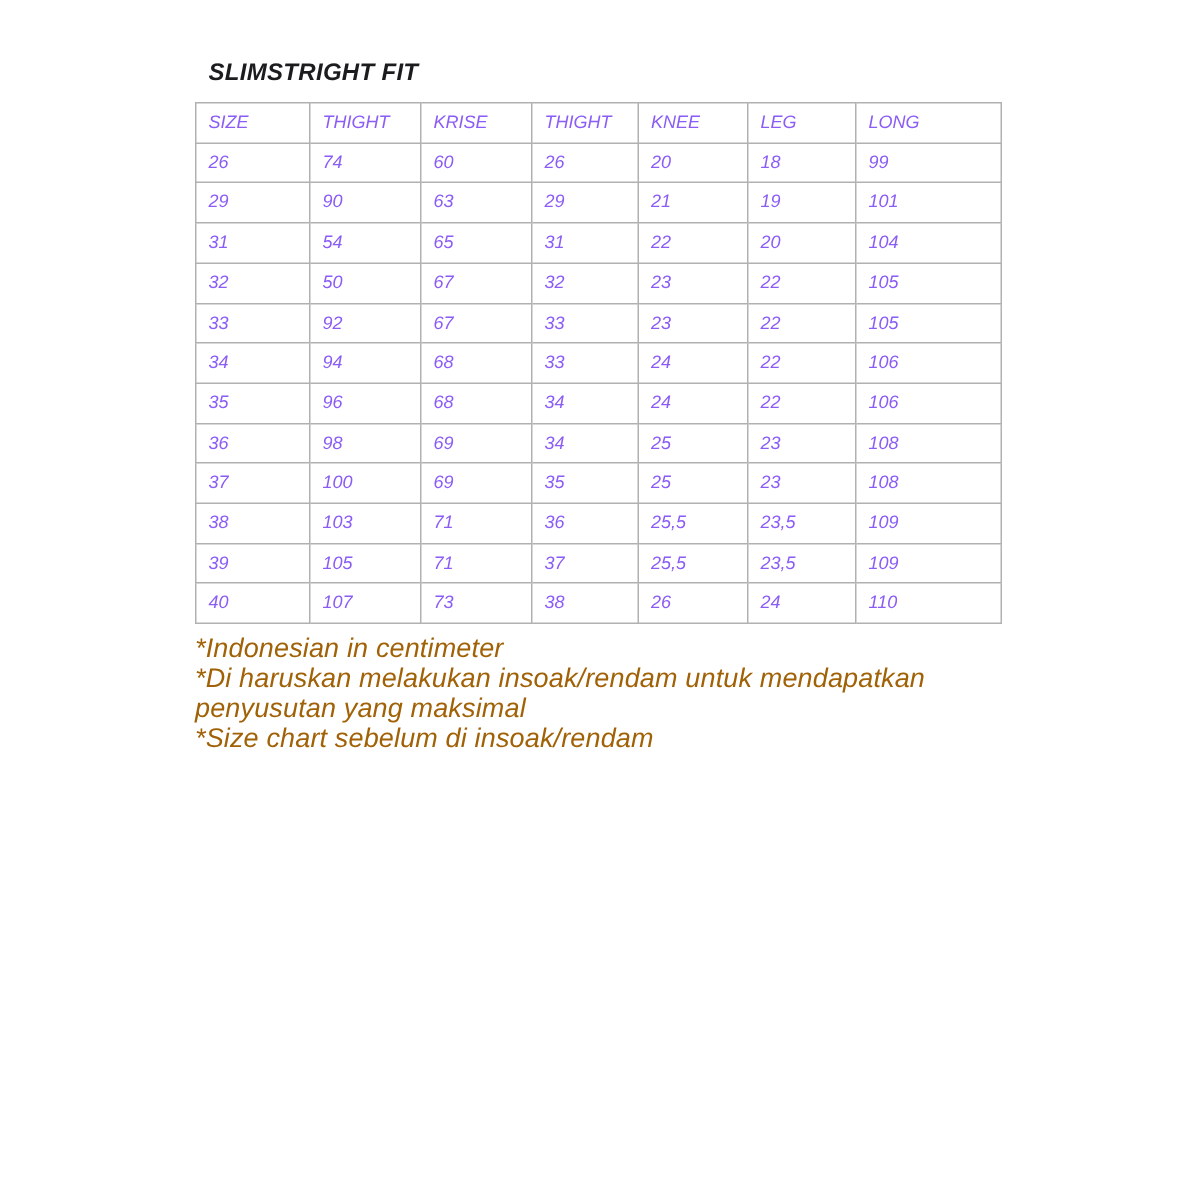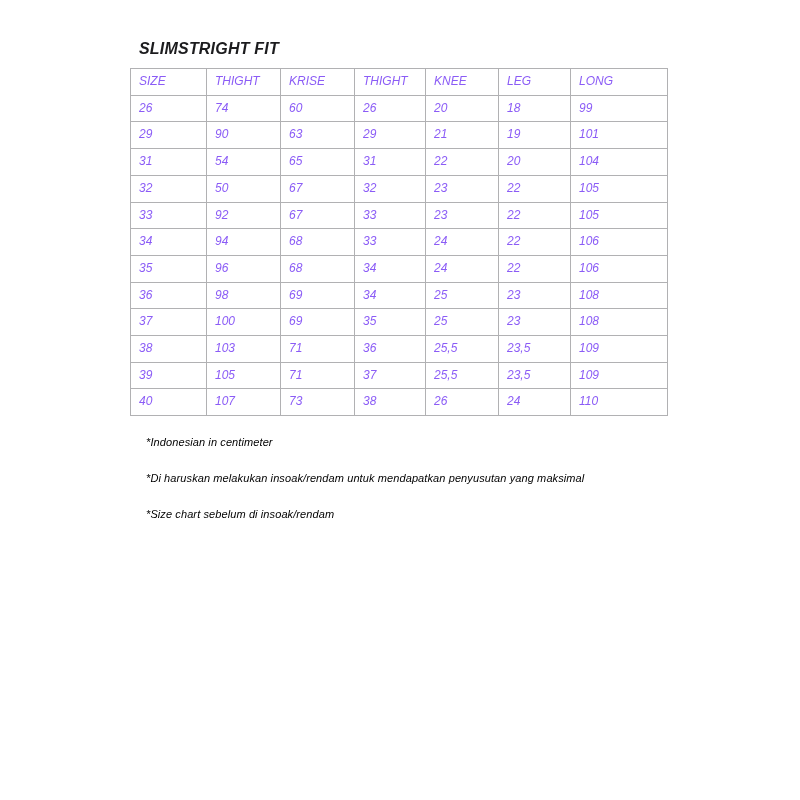--- a/index.html
+++ b/index.html
@@ -45,24 +45,24 @@
     padding: 0 8px;
     height: 25.7px;
     line-height: 25.7px;
     white-space: nowrap;
     overflow: hidden;
   }
   .footnotes {
     margin-top: 6px;
   }
   .footnote {
-    margin: 16px;
-    font-size: 11px;
+    margin: 0;
+    font-size: 18px;
     line-height: 20px;
-    color: #000000;
+    color: #a16207;
     letter-spacing: 0.1px;
   }
 </style>
 </head>
 <body>
 
 <div class="canvas">
   <div class="content">
 
     <h1 class="title">SLIMSTRIGHT FIT</h1>

